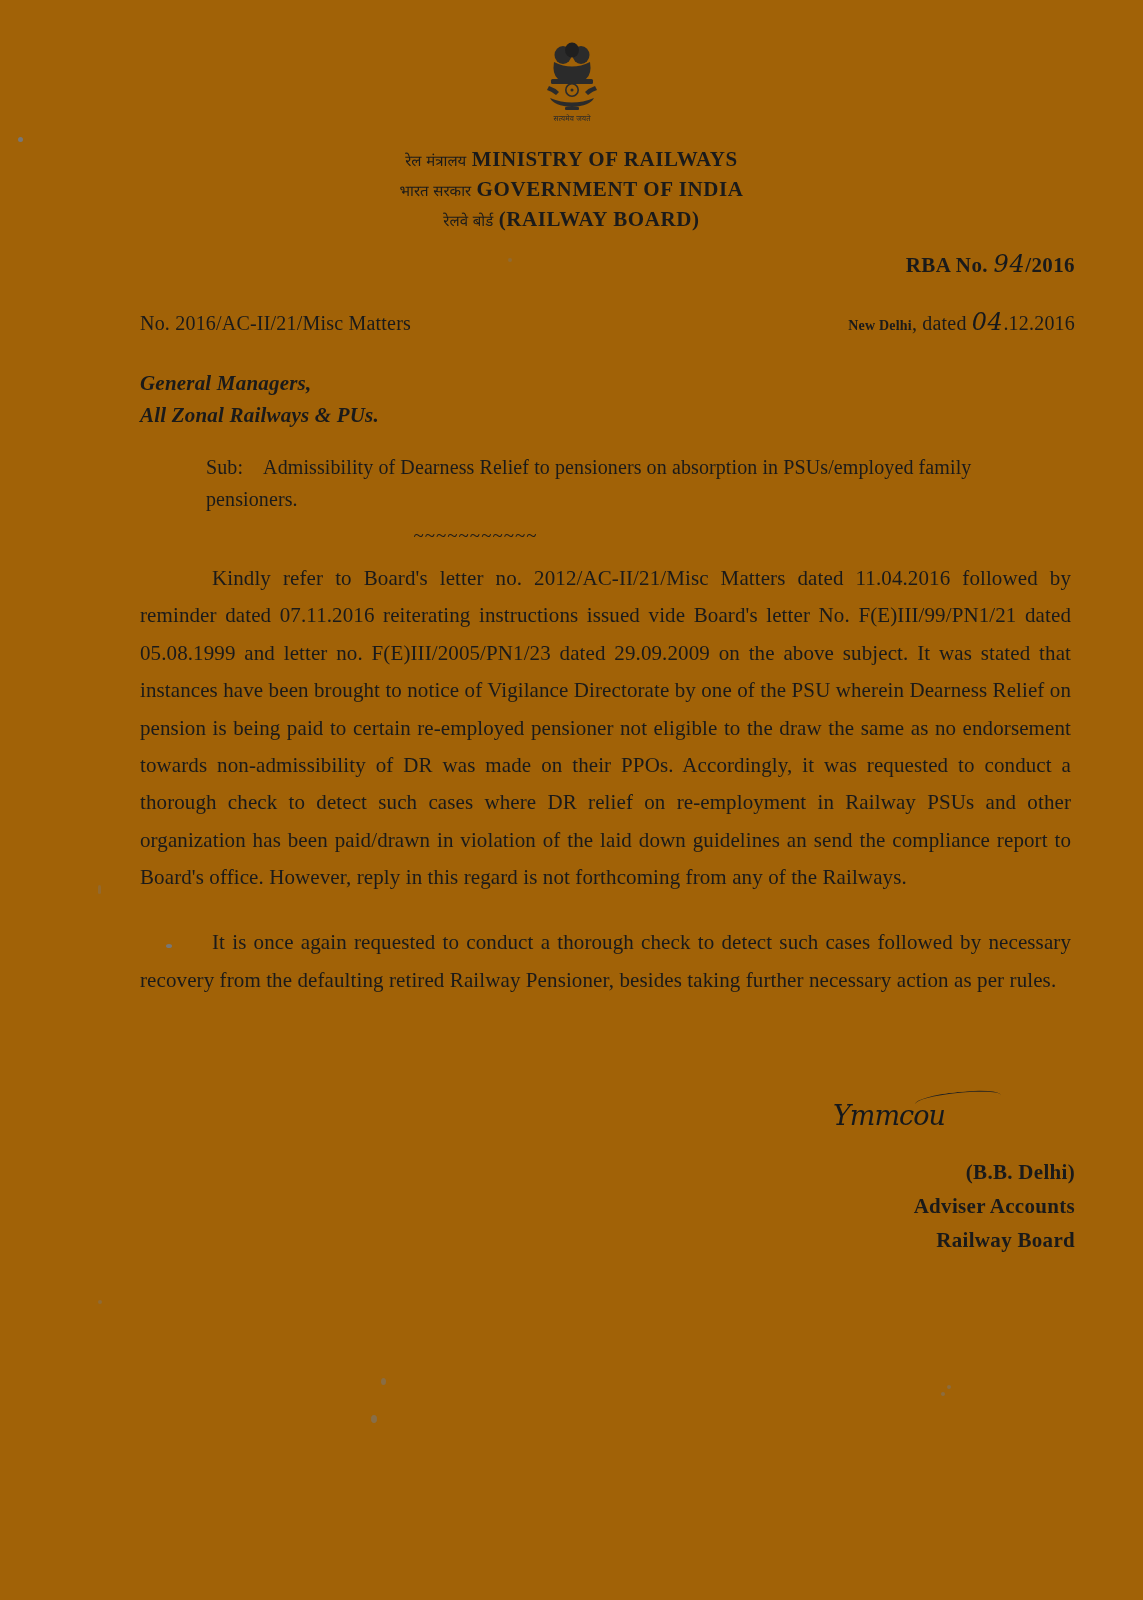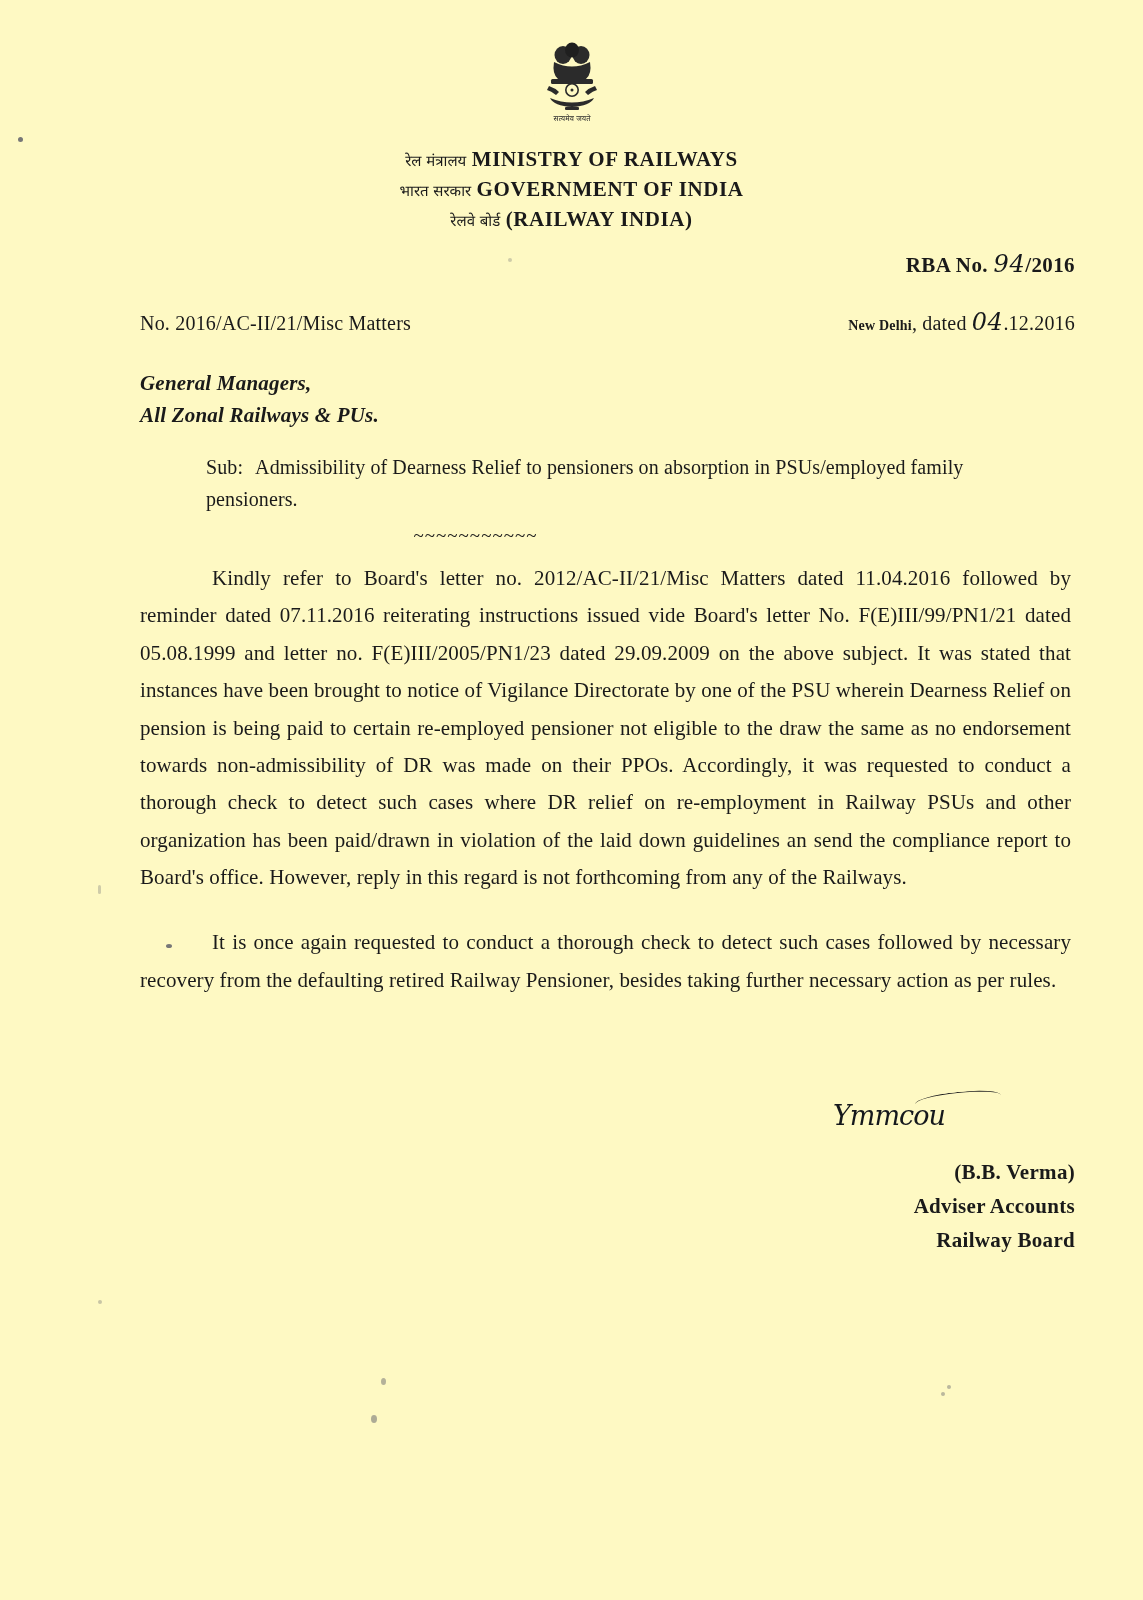--- a/index.html
+++ b/index.html
@@ -4,21 +4,21 @@
 <style>
   html, body {
     margin: 0;
     padding: 0;
     background: #ffffff;
   }
   .page {
     position: relative;
     width: 1143px;
     height: 1600px;
-    background: #fef9c3;
+    background: #a16207;
     font-family: "Liberation Serif", serif;
     color: #1a1a1a;
     overflow: hidden;
   }
 
   
   .emblem-wrap {
     position: absolute;
     top: 38px;
     left: 0;
@@ -108,21 +108,21 @@
   
   .subject {
     position: absolute;
     top: 452px;
     left: 206px;
     right: 98px;
     font-size: 20px;
     line-height: 1.58;
     letter-spacing: 0.1px;
   }
-  .subject .sub-label { margin-right: 12px; }
+  .subject .sub-label { margin-right: 20px; }
   .subject .sub-body { }
   .squiggle {
     margin-top: 6px;
     text-align: center;
     font-size: 19px;
     letter-spacing: 1px;
     padding-right: 300px;
     color: #1a1a1a;
   }
 
@@ -225,21 +225,21 @@
     <div class="line">
       <span class="hindi">रेल मंत्रालय</span>
       <span class="eng">MINISTRY OF RAILWAYS</span>
     </div>
     <div class="line">
       <span class="hindi">भारत सरकार</span>
       <span class="eng">GOVERNMENT OF INDIA</span>
     </div>
     <div class="line">
       <span class="hindi">रेलवे बोर्ड</span>
-      <span class="eng">(RAILWAY INDIA)</span>
+      <span class="eng">(RAILWAY BOARD)</span>
     </div>
   </div>
 
   <div class="rba">
     <span>RBA No.</span>
     <span class="hand">94</span><span>/2016</span>
   </div>
 
   <div class="refrow">
     <div class="left">No. 2016/AC-II/21/Misc Matters</div>
@@ -262,21 +262,21 @@
     <p class="indent">Kindly refer to Board's letter no. 2012/AC-II/21/Misc Matters dated 11.04.2016 followed by reminder dated 07.11.2016 reiterating instructions issued vide Board's letter No. F(E)III/99/PN1/21 dated 05.08.1999 and letter no. F(E)III/2005/PN1/23 dated 29.09.2009 on the above subject.  It was stated that instances have been brought to notice of Vigilance Directorate by one of the PSU wherein Dearness Relief on pension is being paid to certain re-employed pensioner not eligible to the draw the same as no endorsement towards non-admissibility of DR was made on their PPOs.  Accordingly, it was requested to conduct a thorough check to detect such cases where DR relief on re-employment in Railway PSUs and other organization has been paid/drawn in violation of the laid down guidelines an send the compliance report to Board's office.  However, reply in this regard is not forthcoming from any of the Railways.</p>
     <p class="indent">It is once again requested to conduct a thorough check to detect such cases followed by necessary recovery from the defaulting retired Railway Pensioner, besides taking further necessary action as per rules.</p>
   </div>
 
   <div class="sigmark">
     <div class="overline"></div>
     <div class="scribble">Ymmcou</div>
   </div>
 
   <div class="signoff">
-    <div>(B.B. Verma)</div>
+    <div>(B.B. Delhi)</div>
     <div>Adviser Accounts</div>
     <div>Railway Board</div>
   </div>
 
   <span class="speck mark-a"></span>
   <span class="speck mark-b"></span>
   <span class="speck mark-c"></span>
   <span class="speck mark-d"></span>
   <span class="speck mark-e"></span>
   <span class="speck mark-f"></span>

